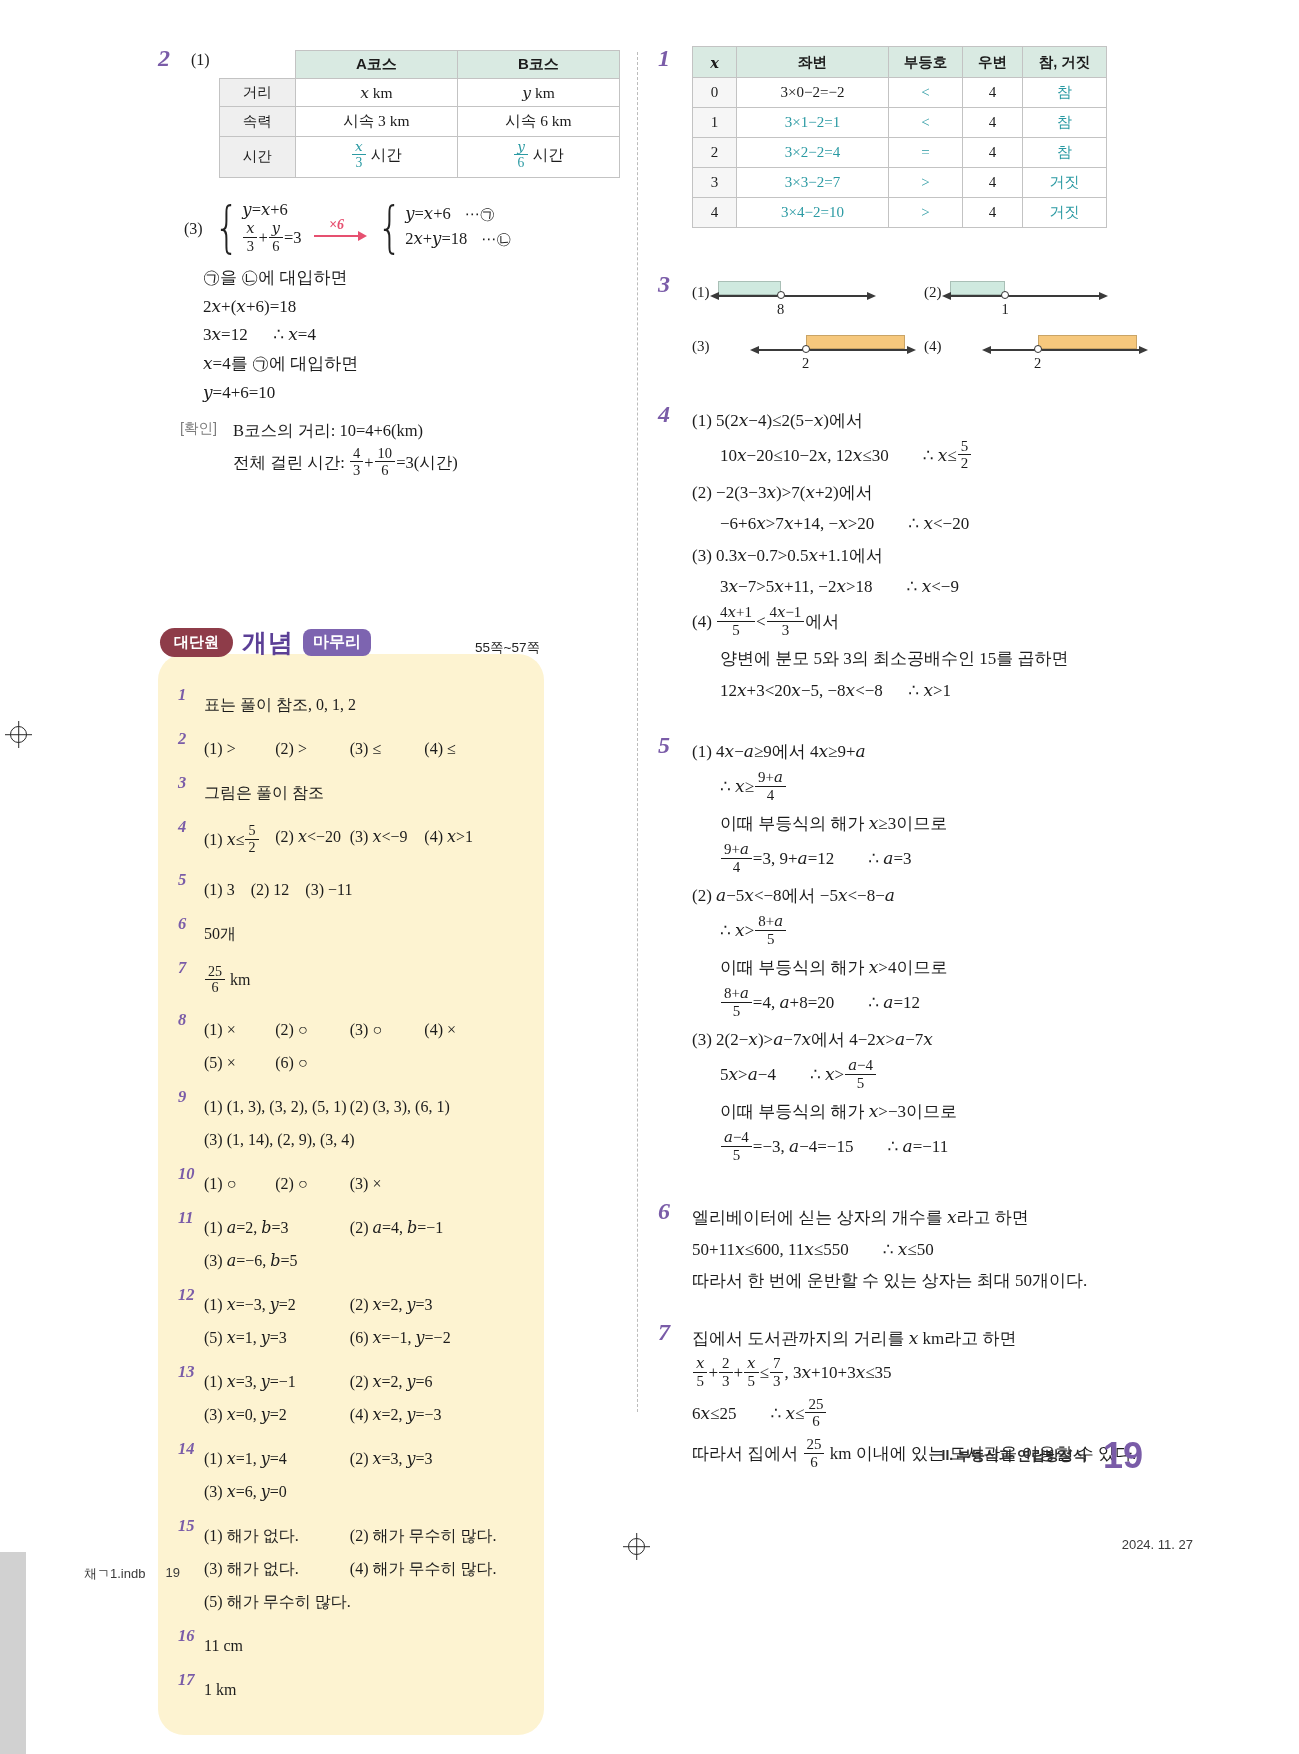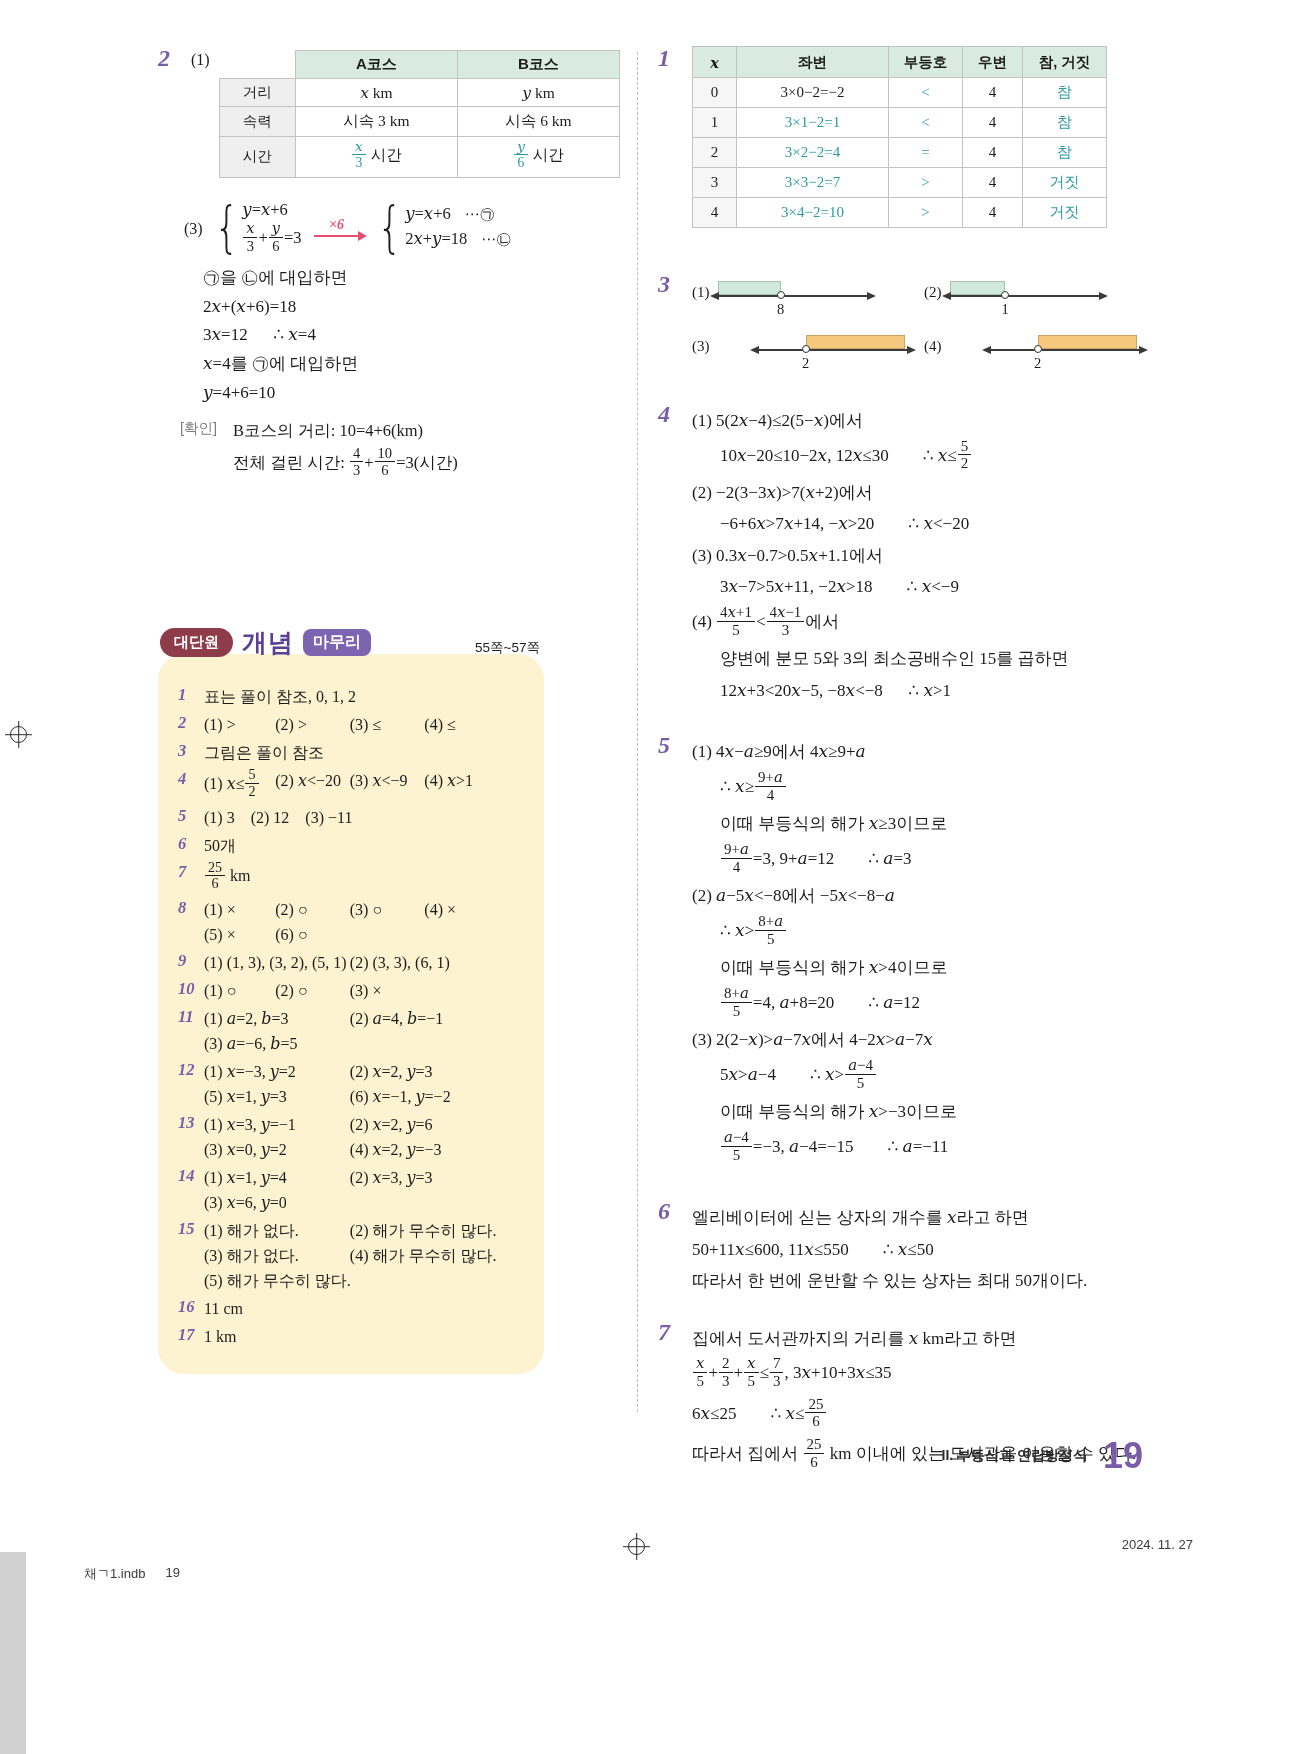--- a/index.html
+++ b/index.html
@@ -56,21 +56,21 @@
                 font-size:15px;font-weight:bold;padding:5px 14px;border-radius:17px;}
   .title-main{color:var(--title-purple,#5b3f96);font-size:25px;font-weight:bold;
               font-family:"Liberation Sans",sans-serif;letter-spacing:1px;}
   .badge-purple{background:var(--badge-purple,#7d64b0);color:#fff;font-family:"Liberation Sans",sans-serif;
                 font-size:16px;font-weight:bold;padding:3px 10px;border-radius:8px;}
   .pages{margin-left:auto;font-size:13.5px;font-family:"Liberation Sans",sans-serif;color:#222;margin-top:10px;}
   .sitem{display:flex;margin:2px 0;}
   .sn{flex:none;width:26px;color:var(--accent-purple,#7a5ca8);font-weight:bold;font-style:italic;
       font-size:16.5px;padding-top:1px;}
   .sbody{flex:1;min-width:0;}
-  .srow{margin:1px 0;line-height:1.5;}
+  .srow{margin:9px 0;line-height:1.5;}
   .r4{display:grid;grid-template-columns:22% 23% 23% 1fr;}
   .r2{display:grid;grid-template-columns:45% 1fr;}
   .scell{white-space:pre-wrap;font-size:16px;}
 
   
   .qblock{display:flex;gap:10px;align-items:flex-start;}
   .qb1{margin-bottom:44px;}
   .qb3{margin-bottom:32px;}
   .qb4{margin-bottom:24px;}
   .qb5{margin-bottom:28px;}
@@ -287,20 +287,21 @@
           </div>
         </div>
 
       <div class="sitem">
           <span class="sn">9</span>
           <div class="sbody">
             <div class="srow r2">
               <span class="scell">(1) (1, 3), (3, 2), (5, 1)</span>
               <span class="scell">(2) (3, 3), (6, 1)</span>
             </div>
+            <div class="srow"><span class="scell">(3) (1, 14), (2, 9), (3, 4)</span></div>
           </div>
         </div>
 
       <div class="sitem">
           <span class="sn">10</span>
           <div class="sbody">
             <div class="srow r4">
               <span class="scell">(1) ○</span>
               <span class="scell">(2) ○</span>
               <span class="scell">(3) ×</span>

